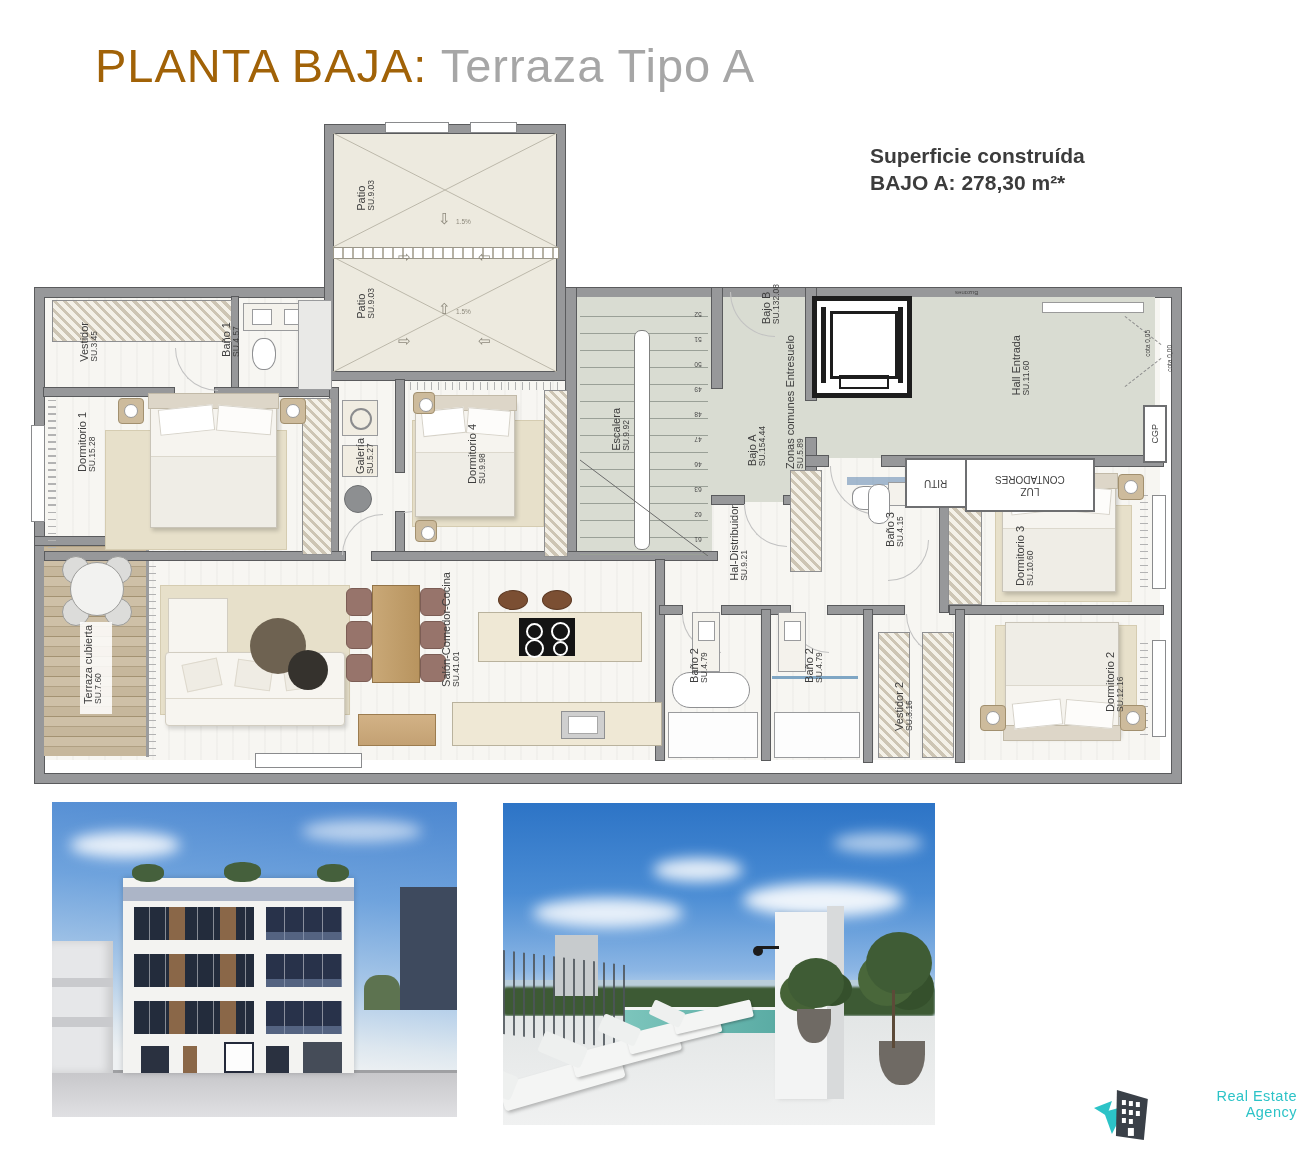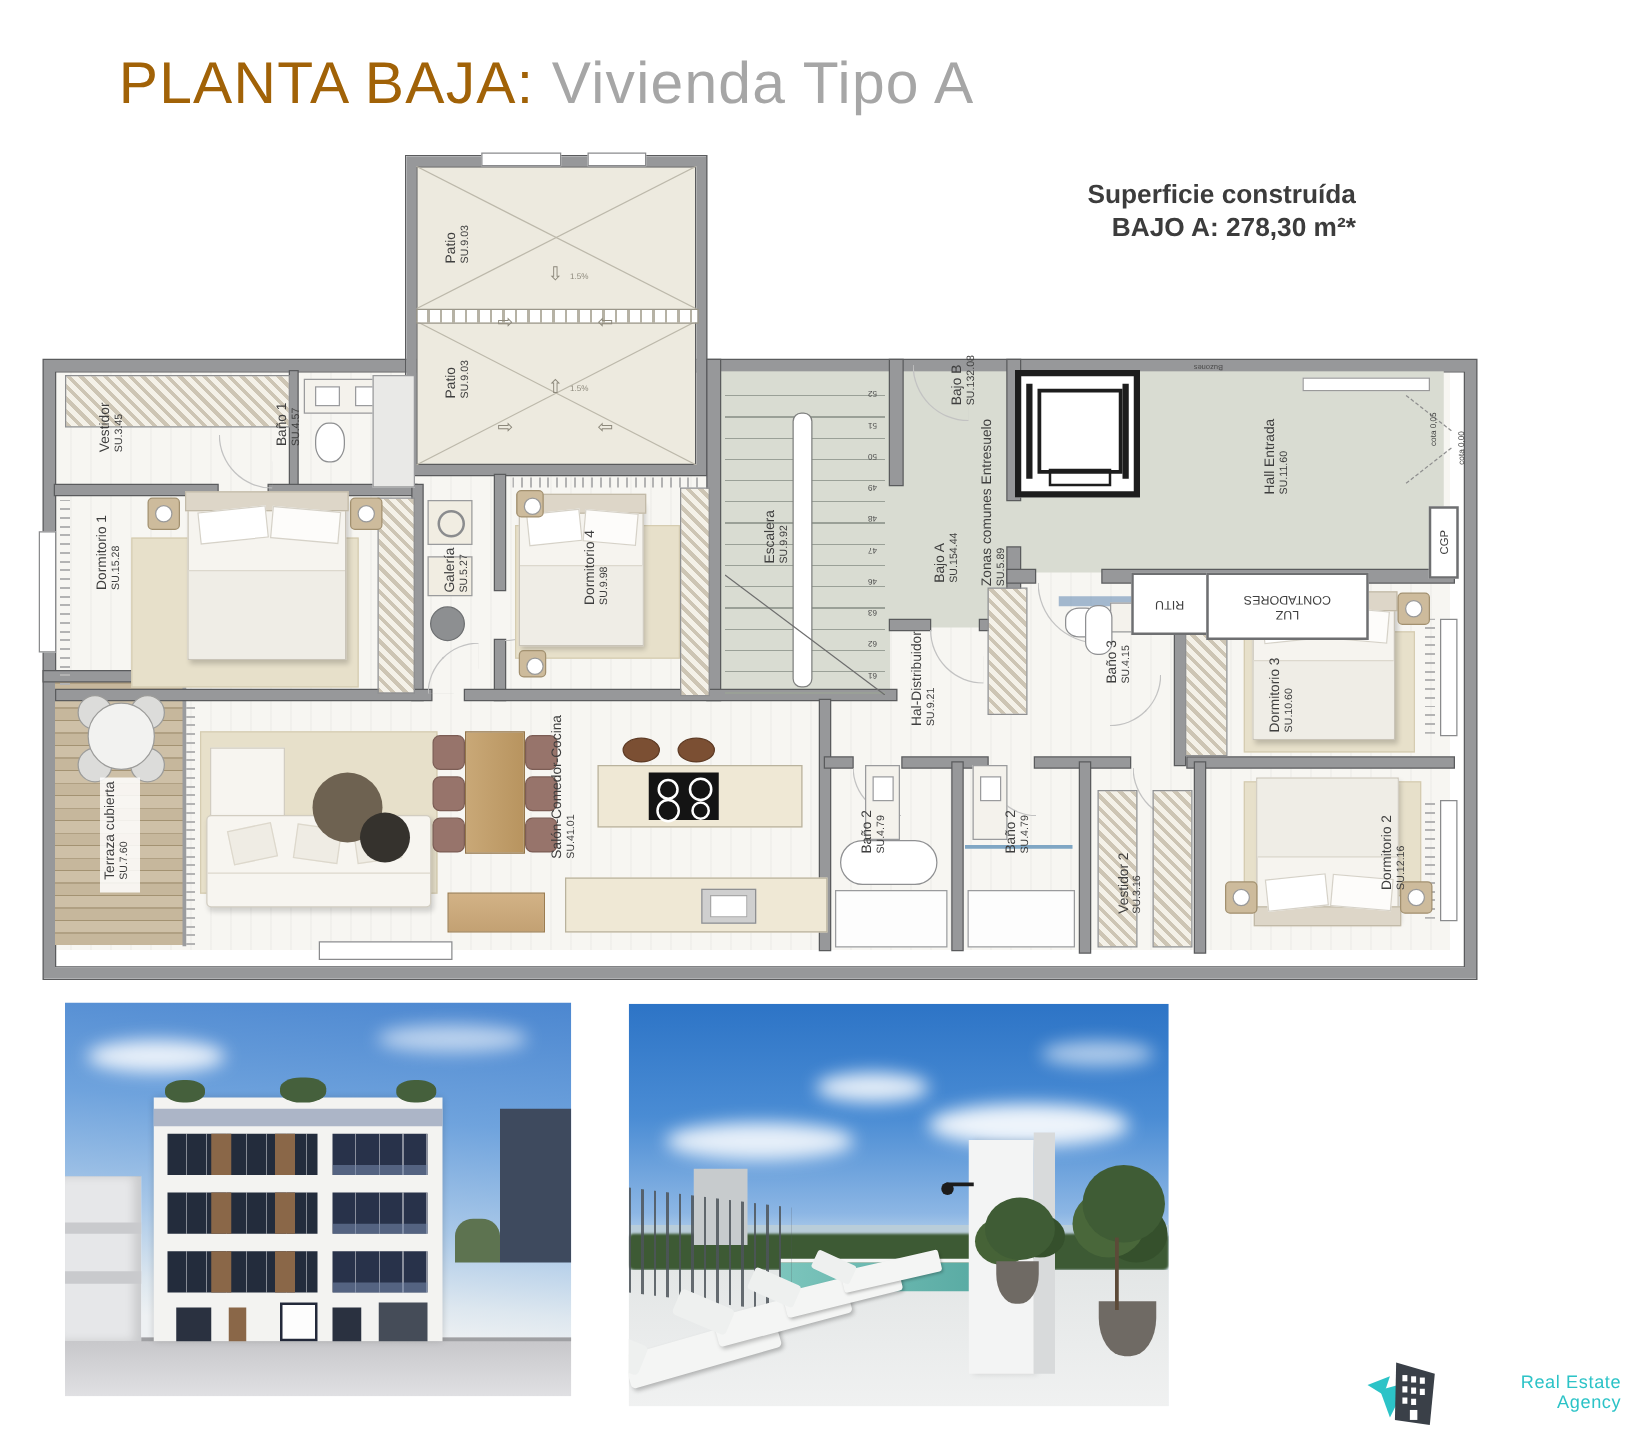--- a/index.html
+++ b/index.html
@@ -2,21 +2,21 @@
 <html><head>
 <meta charset="utf-8">
 <style>
   html,body{margin:0;padding:0;background:#fff;}
   #canvas{position:relative;width:1300px;height:1163px;background:#fff;overflow:hidden;
           font-family:"Liberation Sans",sans-serif;}
   
   #title{position:absolute;left:95px;top:38px;font-size:47px;letter-spacing:1px;white-space:nowrap;}
   #title .t1{color:#a16207;}
   #title .t2{color:#a6a6a6;}
-  #surface{position:absolute;left:870px;top:142px;font-size:21px;font-weight:bold;color:#3c3c3c;line-height:1.3;text-align:right;}
+  #surface{position:absolute;left:870px;top:142px;font-size:21px;font-weight:bold;color:#3c3c3c;line-height:1.3;}
   
   .abs{position:absolute;}
   .w{position:absolute;background:#97989a;box-shadow:0 0 0 1px #5a5b5d;}
   .fill-int{background:#f7f6f2;background-image:repeating-linear-gradient(90deg,rgba(0,0,0,.025) 0 2px,transparent 2px 16px);}
   .fill-common{background:#d9dcd2;}
   .fill-patio{background:#edeadf;}
   .wood{background:repeating-linear-gradient(0deg,#c6b79c 0 9px,#b0a083 9px 10px,#cec0a7 10px 19px,#a39272 19px 20px);}
   .wrd{background:repeating-linear-gradient(45deg,#cdc5b4 0 3px,#f4f1e8 3px 7px);border:1px solid #8e8f91;}
   .rug{background:#e7e0ca;border:1px solid #d5ccb1;}
   .sq{background:repeating-linear-gradient(0deg,#b3b3b3 0 1.5px,transparent 1.5px 7px);}
@@ -51,31 +51,31 @@
   .lounger{position:absolute;transform:rotate(-14deg);}
   .lounger .seat{width:100px;height:22px;background:#f4f5f4;border-radius:3px;box-shadow:1px 2px 3px rgba(0,0,0,.25);}
   .lounger .back{position:absolute;left:-26px;top:-16px;width:42px;height:20px;background:#eef0ef;transform:rotate(38deg);border-radius:3px;}
   .plantblob{position:absolute;border-radius:50%;background:#3f5c35;}
   .pot{position:absolute;background:#6f6a64;border-radius:0 0 45% 45%/0 0 70% 70%;}
   
   #logo{position:absolute;left:1092px;top:1086px;width:205px;height:74px;}
   #logo .row{display:flex;align-items:flex-start;}
   #logo .txt{margin-left:4px;}
   #logo .name{font-size:37px;font-weight:bold;color:#2cc3c7;letter-spacing:.5px;line-height:1;font-family:"DejaVu Sans",sans-serif;}
-  #logo .tag{font-size:14.5px;color:#2cc3c7;text-align:right;margin-top:12px;letter-spacing:.5px;}
+  #logo .tag{font-size:14.5px;color:#2cc3c7;text-align:right;margin-top:2px;letter-spacing:.5px;}
   .stairs-nums span{display:block;transform:rotate(180deg);font-size:6.5px;color:#4a4a4a;line-height:25px;text-align:center;}
 </style>
 </head>
 <body>
 
 <div id="canvas">
 
   <div id="title">
     <span class="t1">PLANTA BAJA:</span>
-    <span class="t2">Vivienda Tipo A</span>
+    <span class="t2">Terraza Tipo A</span>
   </div>
   <div id="surface">
     <div>Superficie construída</div>
     <div>BAJO A: 278,30 m²*</div>
   </div>
 
   <div class="abs" id="plan" style="left:0;top:0;width:1300px;height:800px;">
 
     <div class="abs fill-int" style="left:40px;top:293px;width:1120px;height:467px;"></div>
     <div class="abs" style="left:35px;top:288px;width:1128px;height:477px;border:9px solid #97989a;box-shadow:0 0 0 1px #5a5b5d, inset 0 0 0 1px #5a5b5d;"></div>

